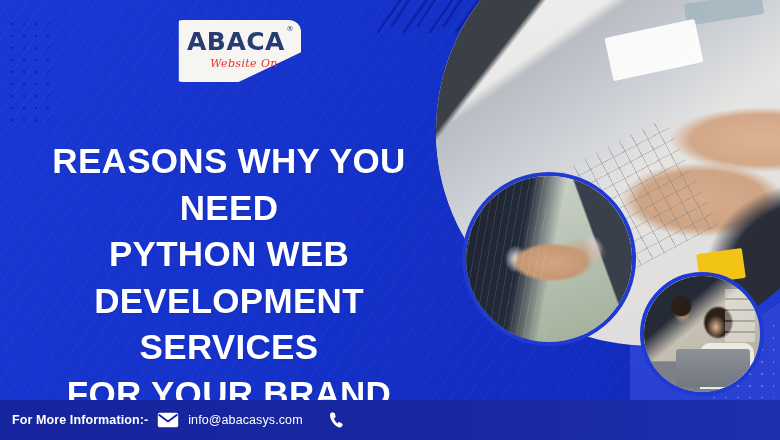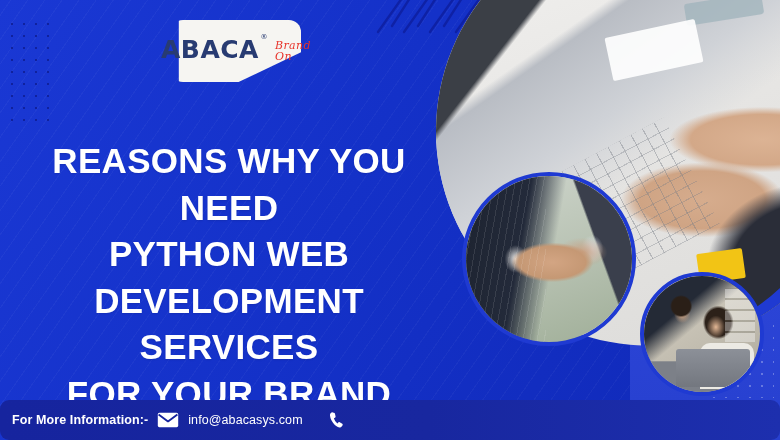--- a/index.html
+++ b/index.html
@@ -104,21 +104,21 @@
     inset: 0;
     background: #f6f5f2;
     border-radius: 12px;
     clip-path: polygon(6% 0%, 100% 0%, 100% 52%, 52% 100%, 6% 100%);
     box-shadow: 0 2px 5px rgba(0,0,0,0.22);
   }
   .logo-inner {
     position: absolute;
     inset: 0;
     display: flex;
-    flex-direction: row;
+    flex-direction: column;
     align-items: center;
     justify-content: center;
     padding-bottom: 4px;
   }
   .logo-word {
     position: relative;
     color: #283b72;
     font-size: 25px;
     font-weight: bold;
     letter-spacing: 0.5px;
@@ -331,21 +331,20 @@
     bottom: 0;
     width: 780px;
     height: 40px;
     background: linear-gradient(90deg, #16249e 0%, #18279f 55%, #1d2fae 100%);
     display: flex;
     align-items: center;
     gap: 9px;
     padding-left: 12px;
     box-sizing: border-box;
     overflow: hidden;
-    border-radius: 9px;
   }
   .footer-label {
     color: #ffffff;
     font-size: 12.5px;
     font-weight: bold;
     white-space: nowrap;
     letter-spacing: 0.1px;
   }
   .footer-text {
     color: #ffffff;
@@ -410,21 +409,21 @@
     </div>
   </div>
 
   <div class="logo">
     <div class="logo-shape"></div>
     <div class="logo-inner">
       <div class="logo-word">
         <span>ABACA</span>
         <span class="logo-reg">®</span>
       </div>
-      <div class="logo-tag">Brand On</div>
+      <div class="logo-tag">Website On</div>
     </div>
   </div>
 
   <div class="headline">Reasons Why You Need
 Python Web
 Development Services
 For Your Brand
 Website</div>
 
   <div class="footer">

